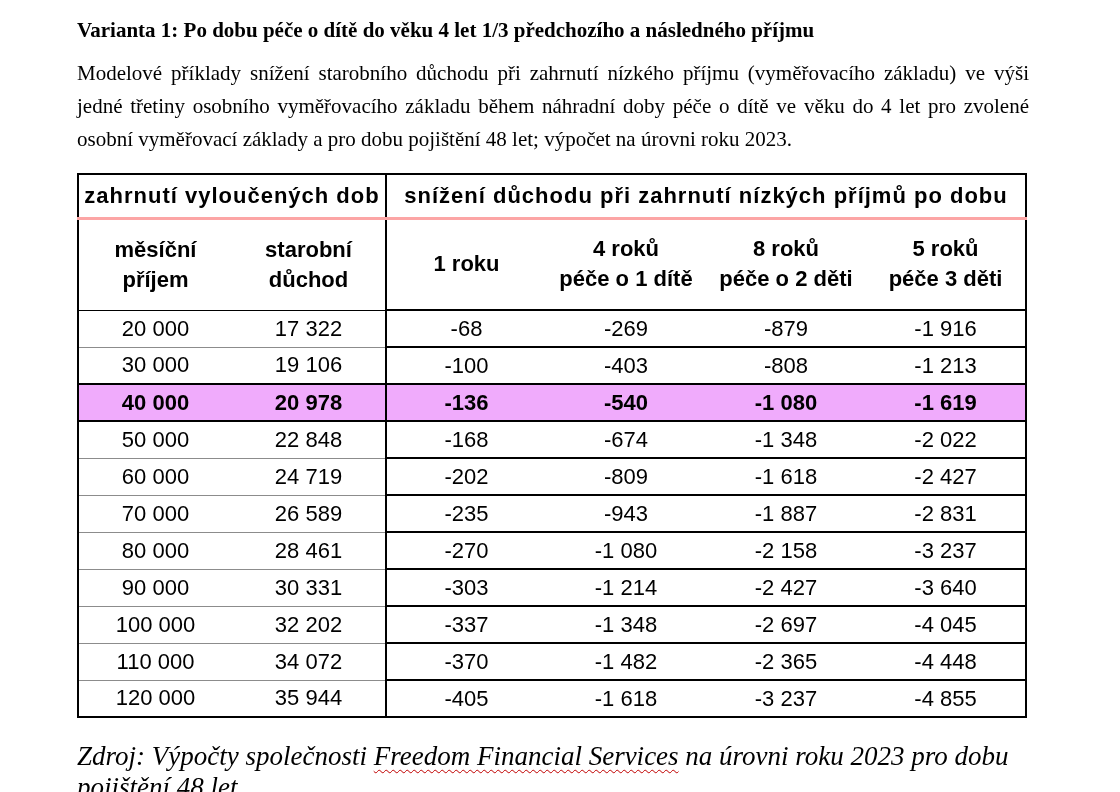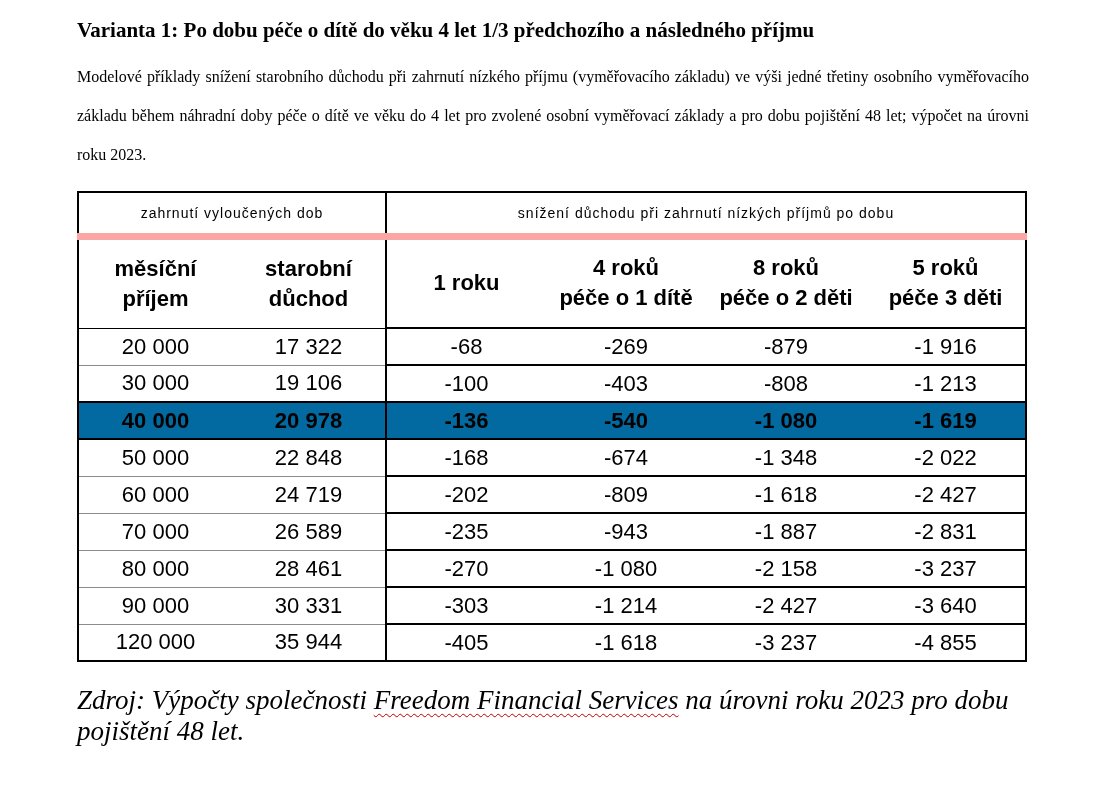--- a/index.html
+++ b/index.html
@@ -13,66 +13,66 @@
   }
   .page { padding: 18px 8px 0 77px; width: 948px; }
 
   .doc-title {
     font-size: 21px;
     font-weight: bold;
     width: 952px;
     margin: 0 0 14px 0;
   }
   .intro {
-    font-size: 16px;
-    line-height: 39px;
+    font-size: 21px;
+    line-height: 33px;
     width: 952px;
     text-align: justify;
     margin: 0 0 17px 0;
   }
 
   table.model-table {
     width: 950px;
     border-collapse: collapse;
     table-layout: fixed;
     font-family: "Liberation Sans", sans-serif;
     border: 2px solid #000;
   }
   col.c-left  { width: 154px; }
   col.c-right { width: 160px; }
 
   th, td { padding: 0 2px; text-align: center; vertical-align: middle; }
 
   
   .gh {
-    font-weight: normal;
-    font-size: 14px;
+    font-weight: bold;
+    font-size: 22px;
     letter-spacing: 1px;
     height: 44px;
-    border-bottom: 7px solid #fca5a5;
+    border-bottom: 3px solid #fca5a5;
   }
   .divider-l { border-left: 2px solid #000; }
 
   
   .ch {
     font-weight: bold;
     font-size: 22px;
     height: 92px;
     line-height: 30px;
   }
   .ch.lc { border-bottom: 1px solid #000; }
   .ch.rc { border-bottom: 2px solid #000; }
 
   
   td.lc, td.rc { font-size: 22px; height: 37px; }
   td.lc { border-top: 1px solid #8c8c8c; }
   td.rc { border-top: 2px solid #000; text-align: center; }
 
   tr.hl td {
-    background: #0369a1;
+    background: #f0abfc;
     font-weight: bold;
     border-top: 2px solid #000;
     border-bottom: 2px solid #000;
   }
 
   .source-line {
     margin-top: 23px;
     font-size: 27px;
     font-style: italic;
     width: 952px;
@@ -191,20 +191,36 @@
       </tr>
       <tr>
         <td class="lc">90 000</td>
         <td class="lc">30 331</td>
         <td class="rc divider-l">-303</td>
         <td class="rc">-1 214</td>
         <td class="rc">-2 427</td>
         <td class="rc">-3 640</td>
       </tr>
       <tr>
+        <td class="lc">100 000</td>
+        <td class="lc">32 202</td>
+        <td class="rc divider-l">-337</td>
+        <td class="rc">-1 348</td>
+        <td class="rc">-2 697</td>
+        <td class="rc">-4 045</td>
+      </tr>
+      <tr>
+        <td class="lc">110 000</td>
+        <td class="lc">34 072</td>
+        <td class="rc divider-l">-370</td>
+        <td class="rc">-1 482</td>
+        <td class="rc">-2 365</td>
+        <td class="rc">-4 448</td>
+      </tr>
+      <tr>
         <td class="lc">120 000</td>
         <td class="lc">35 944</td>
         <td class="rc divider-l">-405</td>
         <td class="rc">-1 618</td>
         <td class="rc">-3 237</td>
         <td class="rc">-4 855</td>
       </tr>
     </tbody>
   </table>
 

